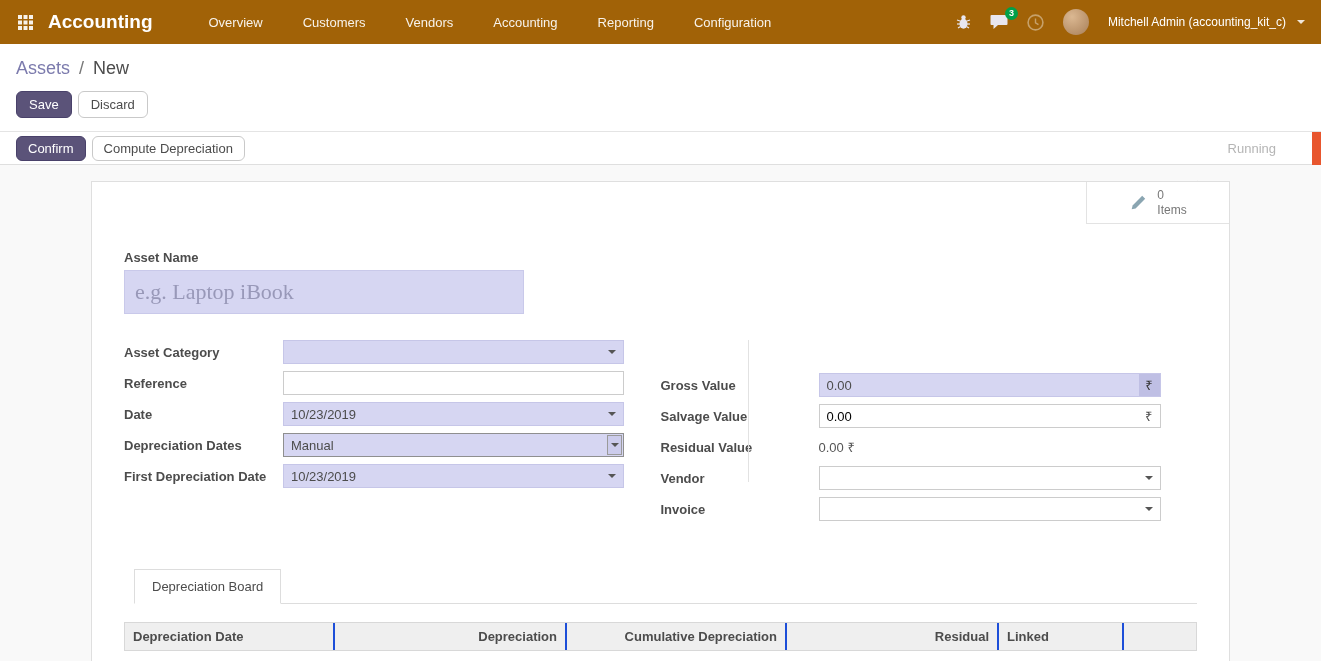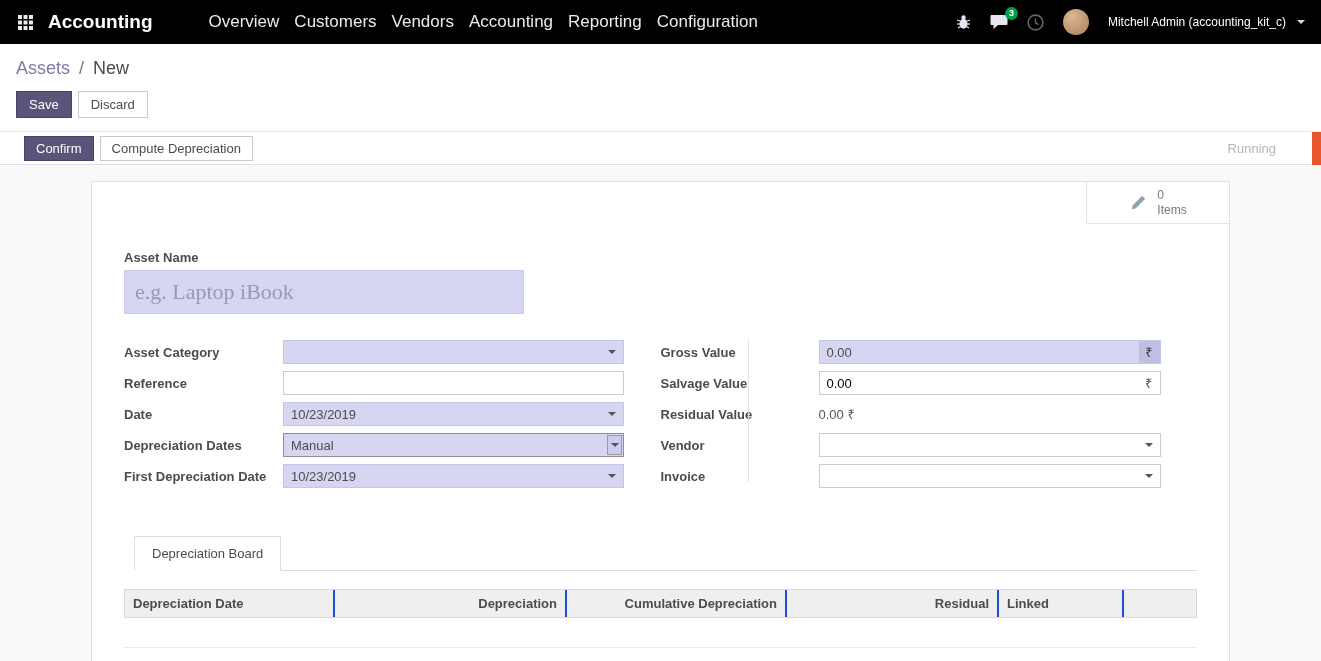--- a/index.html
+++ b/index.html
@@ -1,52 +1,52 @@
 <!DOCTYPE html>
 <html><head>
 <meta charset="utf-8">
 <style>
   * { margin:0; padding:0; box-sizing:border-box; }
   html,body { width:1321px; height:661px; overflow:hidden; background:#fff;
     font-family:"Liberation Sans", sans-serif; color:#4c4c4c; }
 
   
-  .topbar { height:44px; background:#000000; display:flex; align-items:center;
+  .topbar { height:44px; background:#a16207; display:flex; align-items:center;
     padding:0 16px; color:#fff; }
   .apps-btn { width:18px; height:18px; display:flex; align-items:center; justify-content:center;
     margin-right:14px; cursor:pointer; }
   .app-title { font-size:19px; font-weight:bold; margin-right:56px; cursor:pointer; }
-  .top-menu { display:flex; gap:15px; font-size:17px; }
+  .top-menu { display:flex; gap:40px; font-size:13px; }
   .top-menu a { color:rgba(255,255,255,.92); cursor:pointer; text-decoration:none; }
   .tb-right { margin-left:auto; display:flex; align-items:center; gap:19px; }
   .tb-icon { position:relative; cursor:pointer; display:flex; align-items:center; }
   .badge { position:absolute; top:-7px; right:-10px; background:#00a04a; color:#fff;
     font-size:9px; line-height:1; padding:2px 4px; border-radius:7px; font-weight:bold; }
   .dim { opacity:.4; }
   .avatar { width:26px; height:26px; border-radius:50%;
     background:radial-gradient(circle at 35% 30%, #dbb892, #a87f58); cursor:pointer; }
   .uname { font-size:12px; cursor:pointer; }
   .caret-w { width:0; height:0; border-left:4px solid transparent; border-right:4px solid transparent;
     border-top:4px solid rgba(255,255,255,.85); margin-left:-8px; }
 
   
   .bc-row { padding:14px 16px 4px; font-size:18px; }
   .bc-link { color:#7c7bad; cursor:pointer; }
   .bc-sep { color:#777; margin:0 4px; }
   .bc-cur { color:#4c4c4c; }
   .cp-row { padding:8px 16px 13px; display:flex; gap:6px; }
-  .btn { font-size:13px; padding:5px 12px; border-radius:0; cursor:pointer;
+  .btn { font-size:13px; padding:5px 12px; border-radius:6px; cursor:pointer;
     font-family:"Liberation Sans", sans-serif; }
   .btn.primary { background:#5b5379; border:1px solid #49416a; color:#fff; }
   .btn.plain { background:#fff; border:1px solid #c9c9c9; color:#4c4c4c; }
   .hr { border-top:1px solid #e4e4e4; }
 
   
   .statusbar { position:relative; height:33px; background:#fff; border-bottom:1px solid #dfdfdf;
-    display:flex; justify-content:space-between; align-items:center; padding-left:24px; }
+    display:flex; justify-content:space-between; align-items:center; padding-left:16px; }
   .sb-left { display:flex; gap:6px; align-items:center; }
   .btn.sm { padding:4px 11px; }
   .sb-states { display:flex; align-items:stretch; height:33px; margin-right:28px; }
   .sb-state { line-height:33px; padding:0 17px; font-size:13px; color:#b5b5b5; cursor:pointer; }
   .sb-state.active { color:#555; font-weight:bold; background:#e8e8e8; position:relative; margin-right:14px;margin-top:48px; }
   .sb-state.active::after { content:""; position:absolute; left:100%; top:0;
     border-top:16.5px solid transparent; border-bottom:16.5px solid transparent;
     border-left:9px solid #e8e8e8; }
   .orange-strip { position:absolute; right:0; top:0; bottom:-1px; width:9px; background:#e8562e; }
 
@@ -61,21 +61,21 @@
 
   .bigfield { margin-top:68px; }
   .biglabel { font-size:13px; font-weight:bold; margin-bottom:5px; display:block; }
   .big-input { width:400px; height:44px; background:#d6d6f2; border:1px solid #c9c9ea;
     font-size:22px; padding:0 10px; color:#555; font-family:Liberation Serif, serif; }
   .big-input::placeholder { color:#9898b8; }
 
   .o-group { margin-top:26px; display:flex; position:relative; }
   .inner-group { width:537px; display:grid; row-gap:7px; align-content:start; align-items:center; }
   .inner-group.left  { grid-template-columns:159px 341px; }
-  .inner-group.right { grid-template-columns:158px 342px; }
+  .inner-group.right { grid-template-columns:158px 342px;margin-top:33px; }
   .flabel { font-size:13px; font-weight:bold; color:#4c4c4c; padding-right:12px; }
   .field { height:24px; font-size:13px; display:flex; align-items:center; color:#4c4c4c; }
   .lav { background:#d6d6f2; border:1px solid #c6c6e8; }
   .sel { justify-content:space-between; padding:4px 7px; cursor:pointer; }
   .sel .val { flex:1; }
   .caret { width:0; height:0; border-left:4px solid transparent; border-right:4px solid transparent;
     border-top:4px solid #555; }
   .inp { width:100%; height:24px; border:1px solid #ccc; padding:0 7px; font-size:13px;
     color:#4c4c4c; font-family:"Liberation Sans", sans-serif; }
   .sel.native { border:1px solid #8f8f8f; position:relative; padding-right:20px; }

